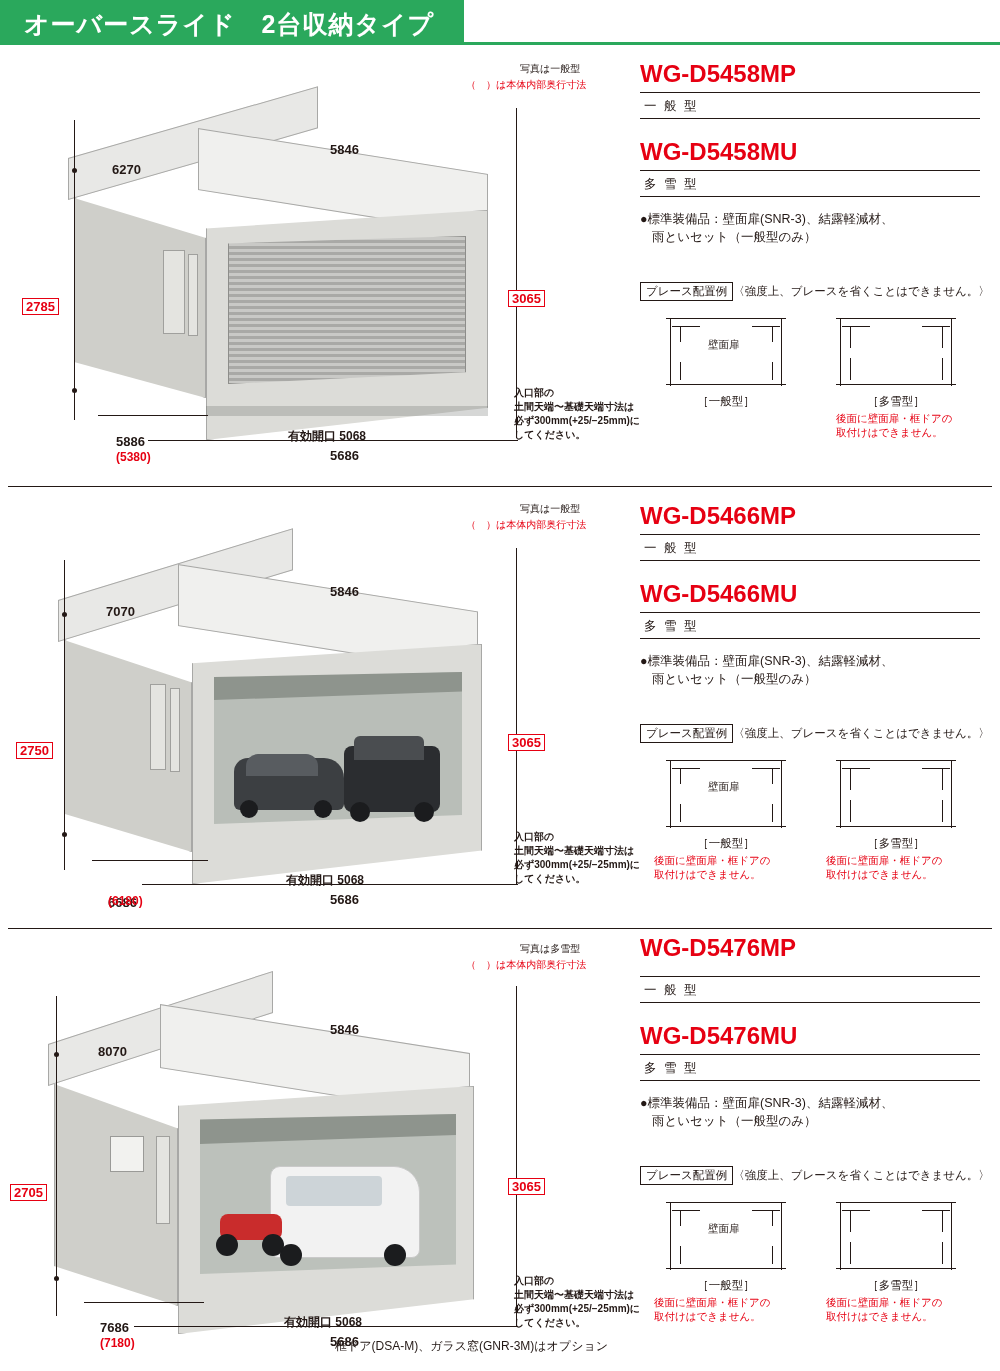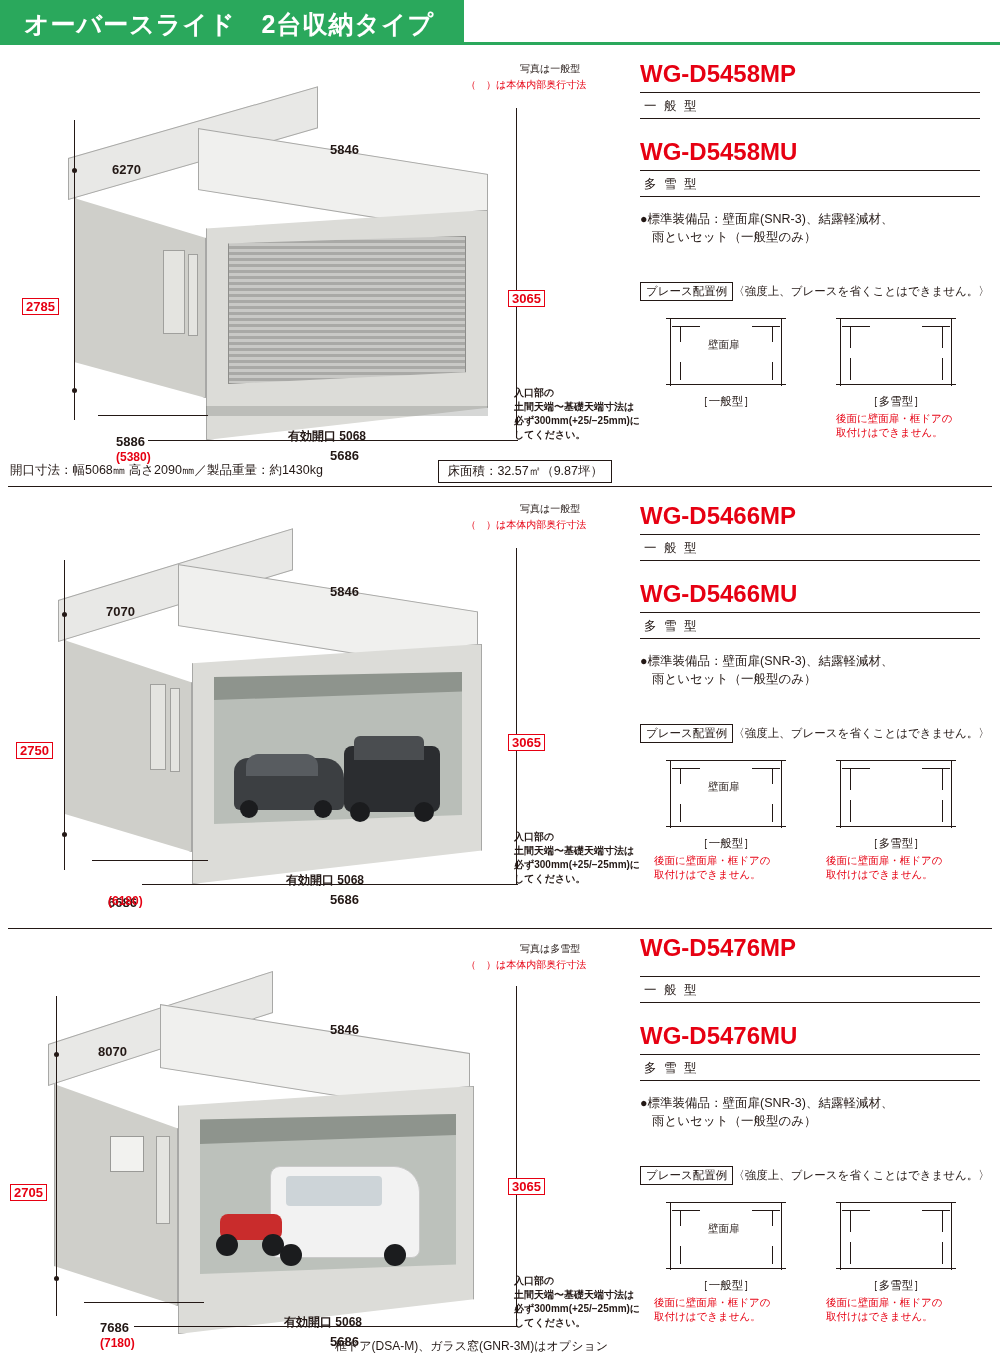--- a/index.html
+++ b/index.html
@@ -130,24 +130,20 @@
       <div class="dim dim-red" style="left:108px; top:400px;">(5380)</div>
       <div class="dim" style="left:322px; top:398px;">5686</div>
       <div class="txt" style="left:280px; top:378px; font-size:12px; font-weight:bold;">有効開口 5068</div>
 
       <div class="txt txt-s" style="left:506px; top:336px;">入口部の</div>
       <div class="txt txt-s" style="left:506px; top:350px;">土間天端〜基礎天端寸法は</div>
       <div class="txt txt-s" style="left:506px; top:364px;">必ず300mm(+25/−25mm)に</div>
       <div class="txt txt-s" style="left:506px; top:378px;">してください。</div>
     </div>
 
-    <div class="spec-row">
-      <div class="spec-text">開口寸法：幅5068㎜ 高さ2090㎜／製品重量：約1430kg</div>
-      <div class="spec-box">床面積：32.57㎡（9.87坪）</div>
-    </div>
   </div>
 
   <div class="right-pane">
     <div class="model" style="top:10px;">WG-D5458MP</div>
     <div class="model-rule" style="top:42px;"></div>
     <div class="model-type" style="top:48px;">一 般 型</div>
     <div class="model-rule" style="top:68px;"></div>
 
     <div class="model" style="top:88px;">WG-D5458MU</div>
     <div class="model-rule" style="top:120px;"></div>

